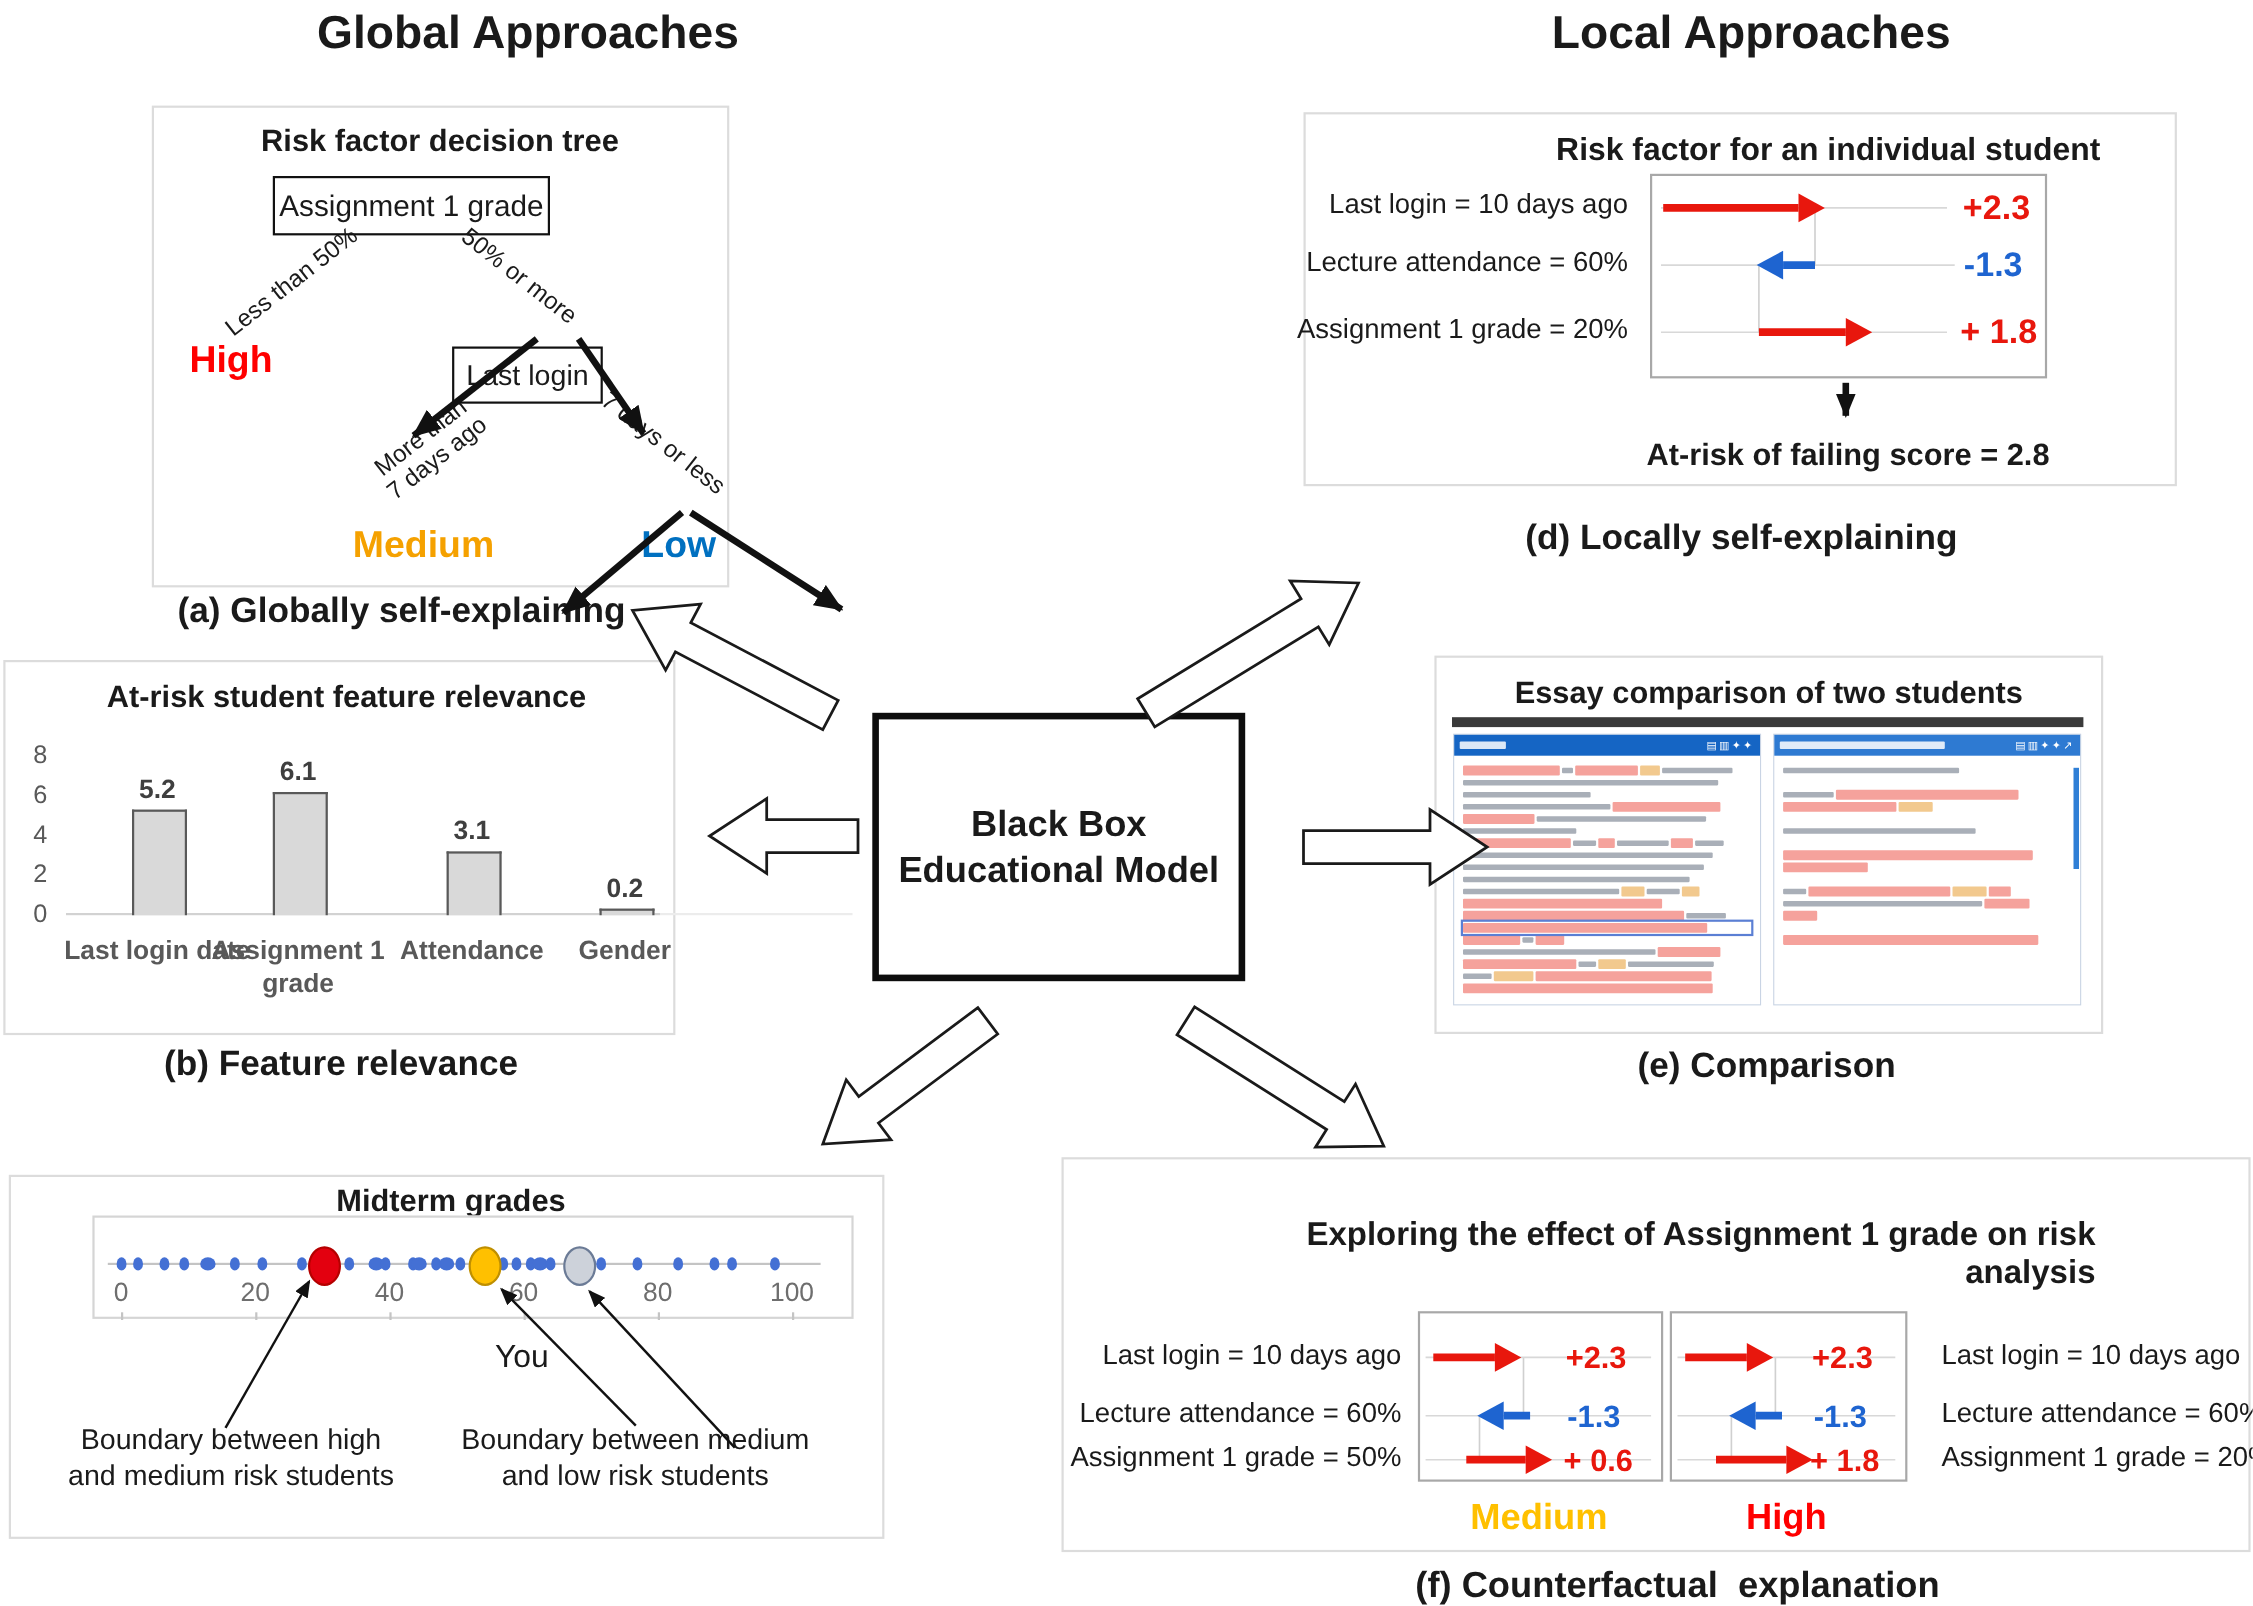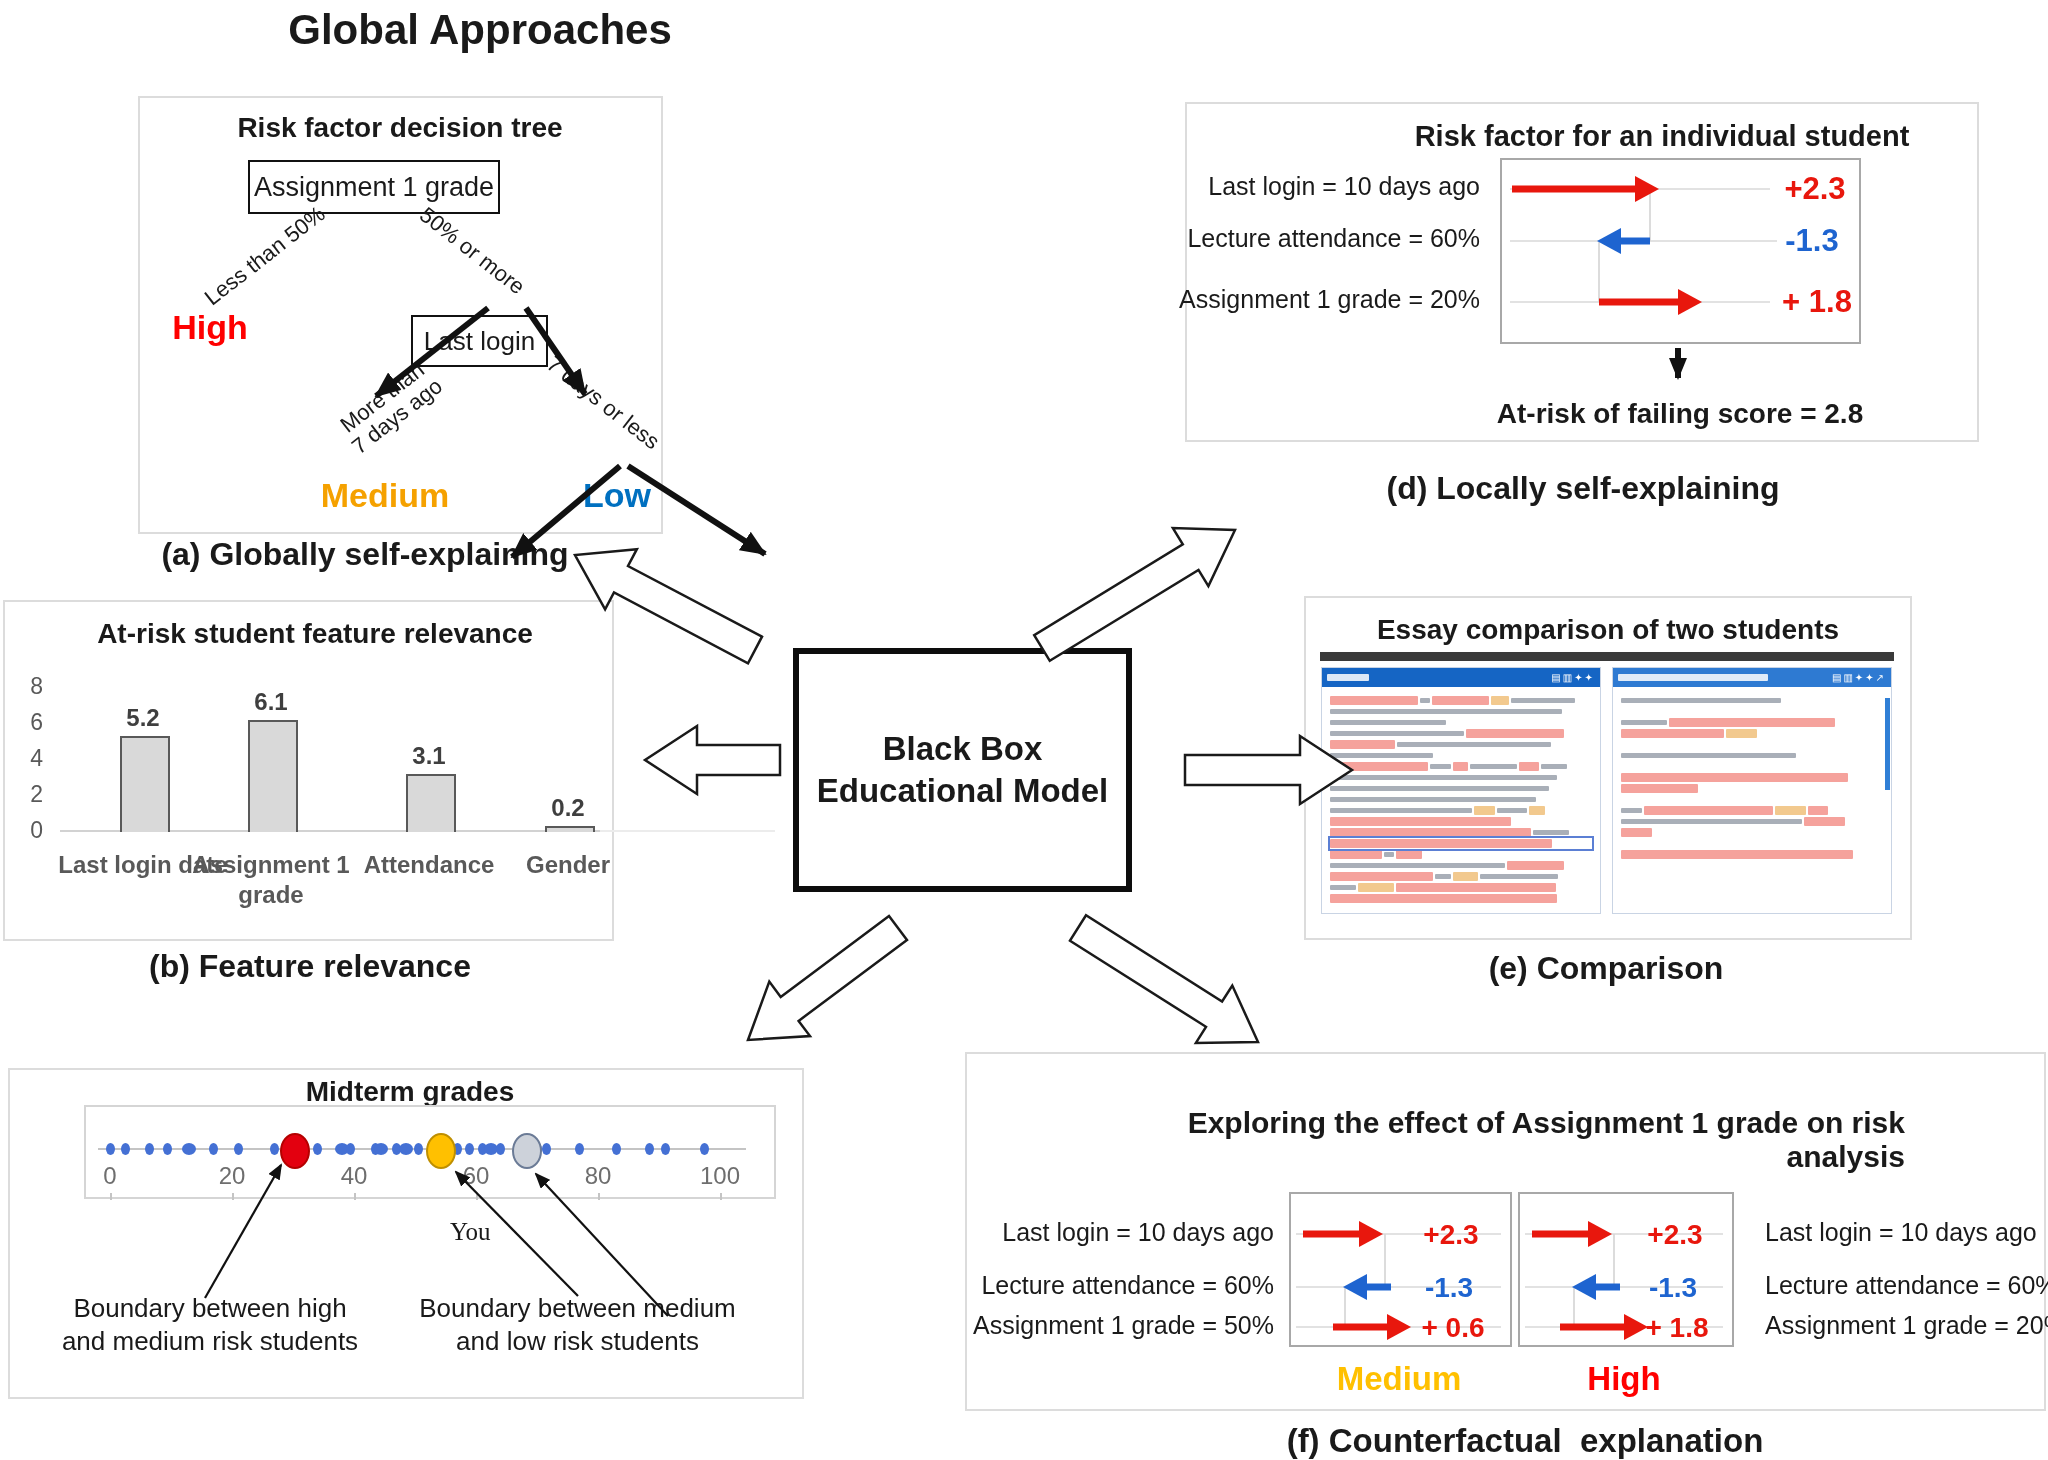--- a/index.html
+++ b/index.html
@@ -41,20 +41,21 @@
   .barc{position:absolute;font-weight:bold;font-size:24px;color:#595959;transform:translateX(-50%);
         text-align:center;white-space:pre-line;line-height:1.25;}
   .bar{position:absolute;background:#d9d9d9;border:2px solid #595959;border-bottom:none;}
 </style>
 </head>
 <body>
 
 <div id="root">
 
   <div class="abs ttl" style="left:180px;top:6px;width:600px;font-size:42px;">Global Approaches</div>
+  <div class="abs ttl" style="left:1292px;top:6px;width:600px;font-size:42px;">Local Approaches</div>
 
   <div class="panel" id="panel-a" style="left:138px;top:96px;width:521px;height:434px;">
     <div class="abs ttl" style="left:60px;top:14px;width:400px;font-size:28px;">Risk factor decision tree</div>
     <div class="nodebox" style="left:108px;top:62px;width:248px;height:50px;">
       <span>Assignment 1 grade</span>
     </div>
     <div class="abs rot" style="left:25px;top:145px;width:200px;font-size:22px;text-align:center;transform:rotate(-38deg);">Less than 50%</div>
     <div class="abs rot" style="left:232px;top:140px;width:200px;font-size:22px;text-align:center;transform:rotate(38deg);">50% or more</div>
     <div class="leaf" style="left:10px;top:210px;width:120px;font-size:34px;color:#ff0000;">High</div>
     <div class="nodebox" style="left:271px;top:217px;width:133px;height:48px;font-size:26px;">
@@ -139,21 +140,21 @@
         <div class="abs" style="left:531.65px;top:73px;width:9px;height:12px;background:#4470d4;border-radius:50%;"></div>
         <div class="abs" style="left:565.2px;top:73px;width:9px;height:12px;background:#4470d4;border-radius:50%;"></div>
         <div class="abs" style="left:601.8px;top:73px;width:9px;height:12px;background:#4470d4;border-radius:50%;"></div>
         <div class="abs" style="left:635.35px;top:73px;width:9px;height:12px;background:#4470d4;border-radius:50%;"></div>
         <div class="abs" style="left:650.6px;top:73px;width:9px;height:12px;background:#4470d4;border-radius:50%;"></div>
         <div class="abs" style="left:690.25px;top:73px;width:9px;height:12px;background:#4470d4;border-radius:50%;"></div>
         <div class="abs" style="left:270px;top:63px;width:26px;height:32px;background:#e3000f;border:2px solid #b50000;border-radius:50%;z-index:2;"></div>
         <div class="abs" style="left:416.4px;top:63px;width:26px;height:32px;background:#ffc000;border:2px solid #bf8f00;border-radius:50%;z-index:2;"></div>
         <div class="abs" style="left:501.79999999999995px;top:63px;width:26px;height:32px;background:#cdd2da;border:2px solid #6b7b96;border-radius:50%;z-index:2;"></div>
       </div>
-    <div class="abs" style="left:440px;top:148px;width:130px;font-size:25px;font-family:Liberation Serif, serif;">You</div>
+    <div class="abs" style="left:440px;top:148px;width:130px;font-size:29px;">You</div>
     <div class="abs ctr" style="left:30px;top:222px;width:340px;font-size:26px;line-height:1.28;white-space:pre-line;">Boundary between high
 and medium risk students</div>
     <div class="abs ctr" style="left:390px;top:222px;width:355px;font-size:26px;line-height:1.28;white-space:pre-line;">Boundary between medium
 and low risk students</div>
   </div>
 
   <div id="center-box">
     <div>Black Box</div>
     <div>Educational Model</div>
   </div>

